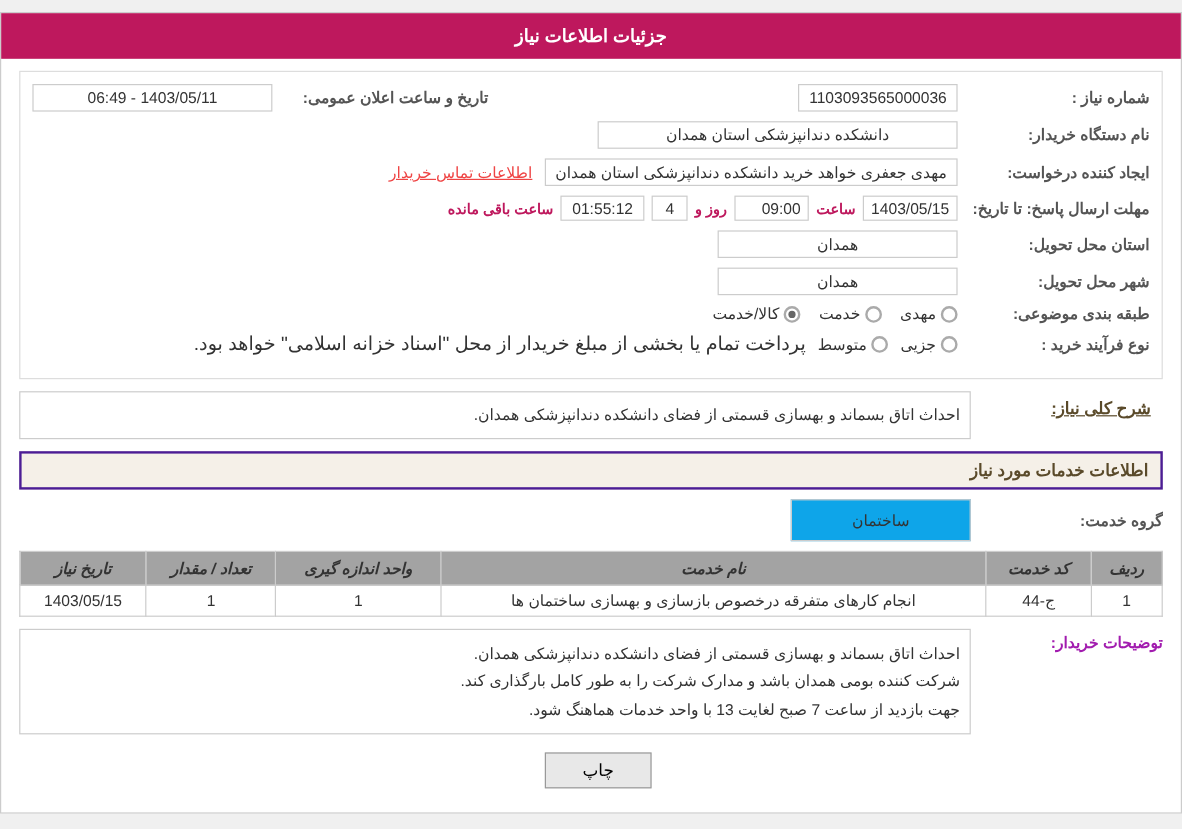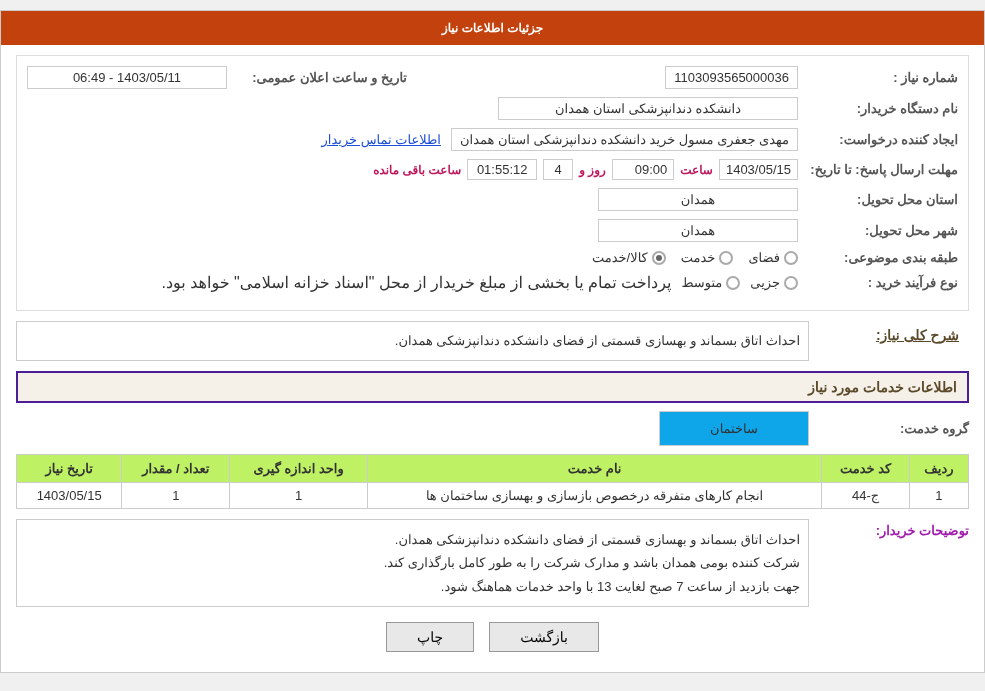--- a/index.html
+++ b/index.html
@@ -10,25 +10,25 @@
       font-size: 13px;
       color: #333;
     }
     .page-wrapper {
       max-width: 985px;
       margin: 10px auto;
       background: #fff;
       border: 1px solid #ccc;
     }
     .page-header {
-      background: #c2410c;
+      background: #be185d;
       color: #fff;
       text-align: center;
       padding: 10px;
-      font-size: 12px;
+      font-size: 15px;
       font-weight: bold;
     }
     .content {
       padding: 10px 15px;
     }
     .info-section {
       border: 1px solid #ddd;
       padding: 10px;
       margin-bottom: 10px;
     }
@@ -70,21 +70,21 @@
       font-weight: bold;
     }
     .small-value {
       border: 1px solid #ccc;
       padding: 2px 6px;
       background: #fff;
       min-width: 60px;
       text-align: center;
     }
     .link-blue {
-      color: #1d4ed8;
+      color: #ef4444;
       text-decoration: underline;
       cursor: pointer;
     }
     .radio-group {
       display: flex;
       gap: 15px;
       align-items: center;
     }
     .radio-item {
       display: flex;
@@ -150,25 +150,26 @@
       min-width: 150px;
       background: #0ea5e9;
       text-align: center;
     }
     table {
       width: 100%;
       border-collapse: collapse;
       font-size: 13px;
     }
     table th {
-      background: #bef264;
+      background: #a3a3a3;
       border: 1px solid #ccc;
       padding: 6px 8px;
       text-align: center;
       font-weight: bold;
+      font-style: italic;
     }
     table td {
       border: 1px solid #ccc;
       padding: 5px 8px;
       text-align: center;
     }
     .notes-row {
       display: flex;
       align-items: flex-start;
       margin-top: 10px;
@@ -197,20 +198,21 @@
       gap: 15px;
       margin-top: 15px;
       margin-bottom: 10px;
     }
     .btn {
       padding: 6px 30px;
       font-size: 14px;
       cursor: pointer;
       border: 1px solid #999;
       font-family: Tahoma, Arial, sans-serif;
+      margin-left: 12px;
     }
     .btn-print {
       background: #e8e8e8;
     }
     .btn-back {
       background: #e8e8e8;
     }
   </style>
 </head>
 <body>
@@ -232,21 +234,21 @@
         <span class="value-box">1403/05/11 - 06:49</span>
       </div>
 
       <div class="info-row">
         <span class="label">نام دستگاه خریدار:</span>
         <span class="value-box wide">دانشکده دندانپزشکی استان همدان</span>
       </div>
 
       <div class="info-row">
         <span class="label">ایجاد کننده درخواست:</span>
-        <span class="value-box wide">مهدی جعفری مسول خرید دانشکده دندانپزشکی استان همدان</span>
+        <span class="value-box wide">مهدی جعفری خواهد خرید دانشکده دندانپزشکی استان همدان</span>
         <span style="padding-right:10px;"></span>
         <span class="link-blue">اطلاعات تماس خریدار</span>
       </div>
 
       <div class="info-row">
         <span class="label">مهلت ارسال پاسخ: تا تاریخ:</span>
         <div class="deadline-row">
           <span class="small-value">1403/05/15</span>
           <span class="small-label">ساعت</span>
           <span class="small-value" style="min-width:50px;padding-left:22px;">09:00</span>
@@ -265,21 +267,21 @@
       <div class="info-row">
         <span class="label">شهر محل تحویل:</span>
         <span class="value-box">همدان</span>
       </div>
 
       <div class="info-row">
         <span class="label">طبقه بندی موضوعی:</span>
         <div class="radio-group">
           <div class="radio-item">
             <span class="radio-circle"></span>
-            <span>فضای</span>
+            <span>مهدی</span>
           </div>
           <div class="radio-item">
             <span class="radio-circle"></span>
             <span>خدمت</span>
           </div>
           <div class="radio-item">
             <span class="radio-circle selected"></span>
             <span>کالا/خدمت</span>
           </div>
         </div>
@@ -337,17 +339,16 @@
           </tbody>
       </table>
     </div>
 
     <div class="notes-row">
       <div class="notes-label">توضیحات خریدار:</div>
       <div class="notes-box" id="notes-content">احداث اتاق بسماند و بهسازی قسمتی از فضای دانشکده دندانپزشکی همدان.<br>شرکت کننده بومی همدان باشد و مدارک شرکت را به طور کامل بارگذاری کند.<br>جهت بازدید از ساعت 7 صبح لغایت 13 با واحد خدمات هماهنگ شود.</div>
     </div>
 
     <div class="button-row">
-      <button class="btn btn-back">بازگشت</button>
       <button class="btn btn-print">چاپ</button>
     </div>
   </div>
 </div>
 
 </body></html>

